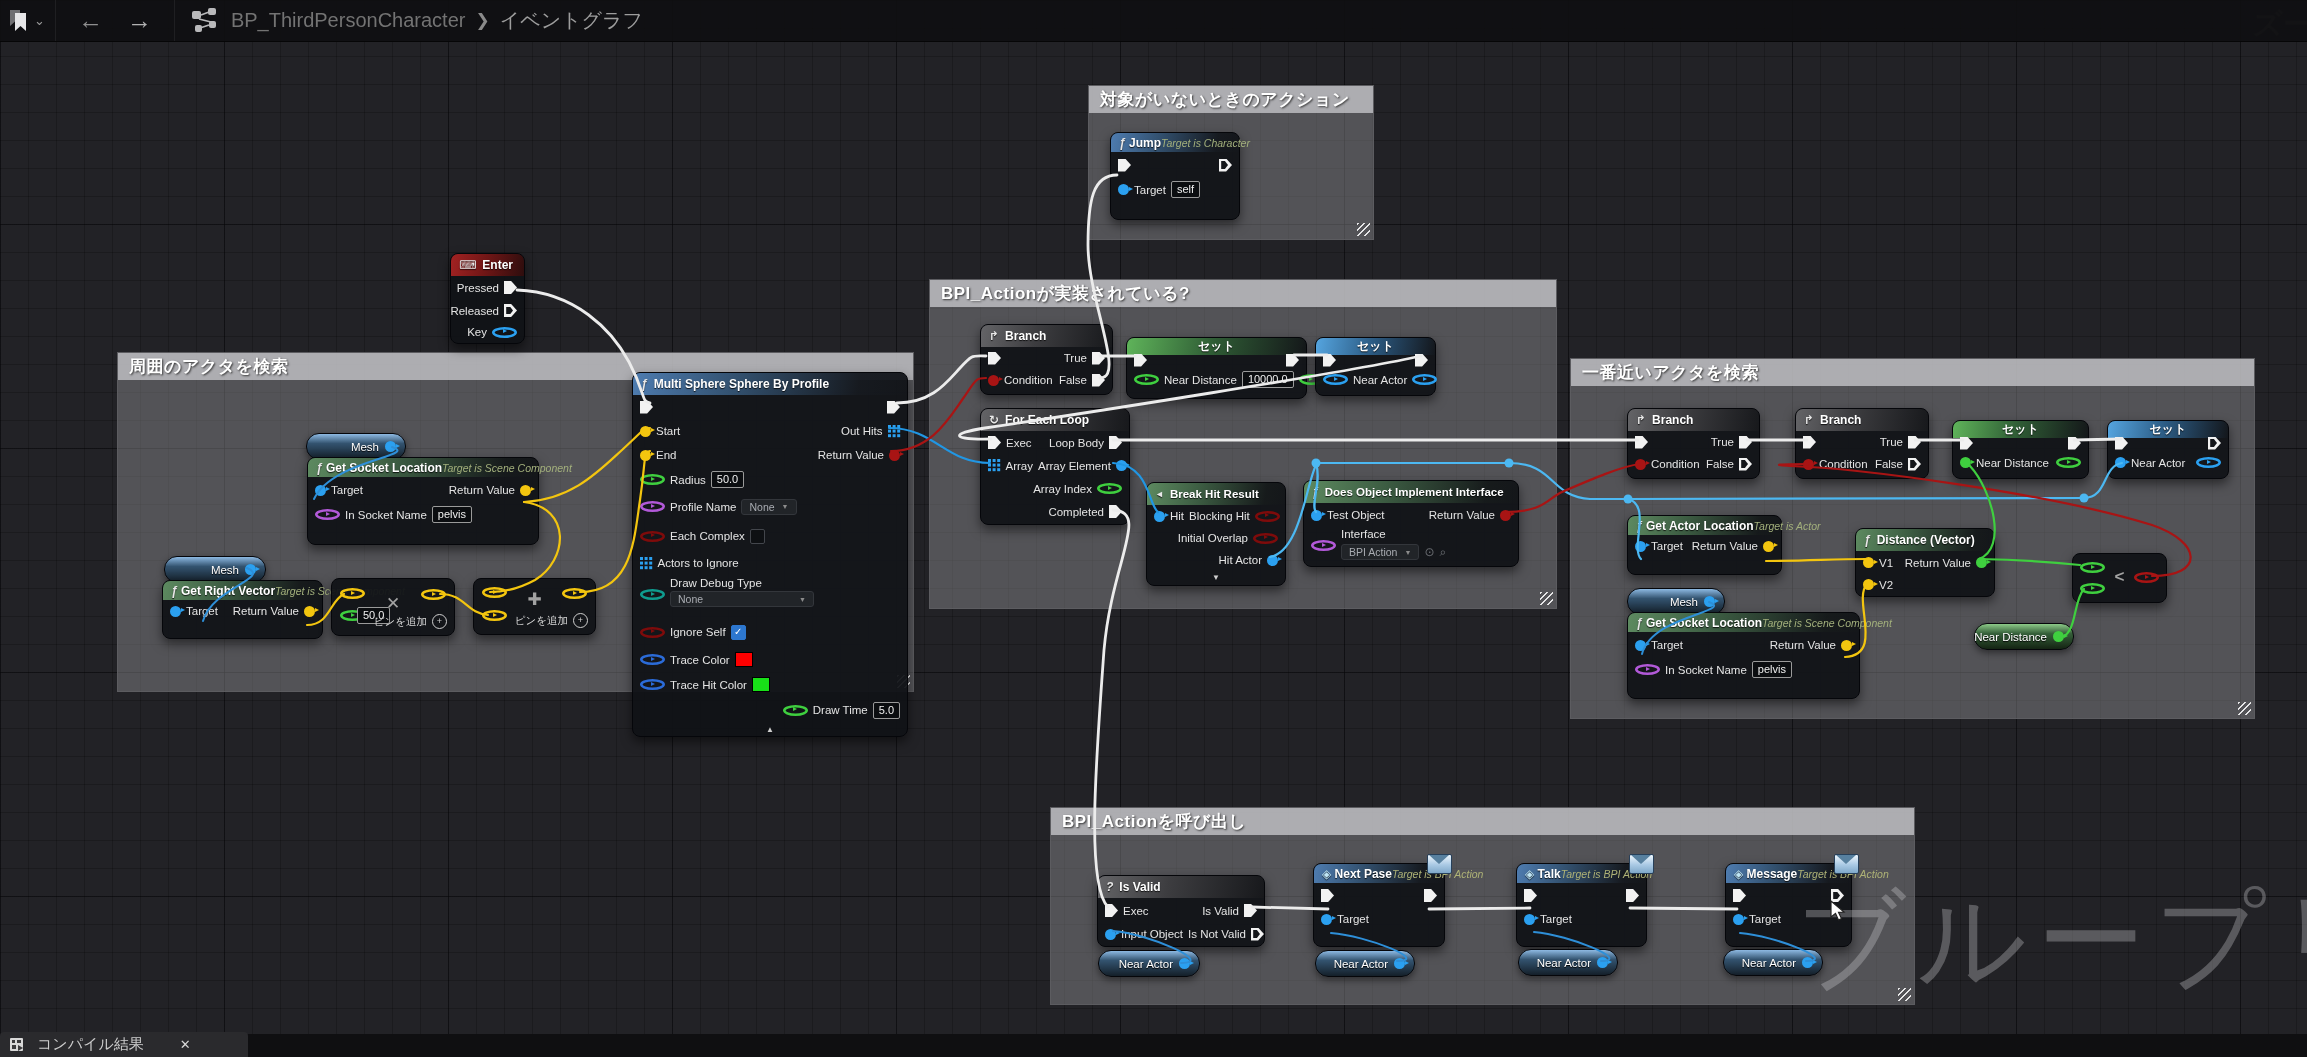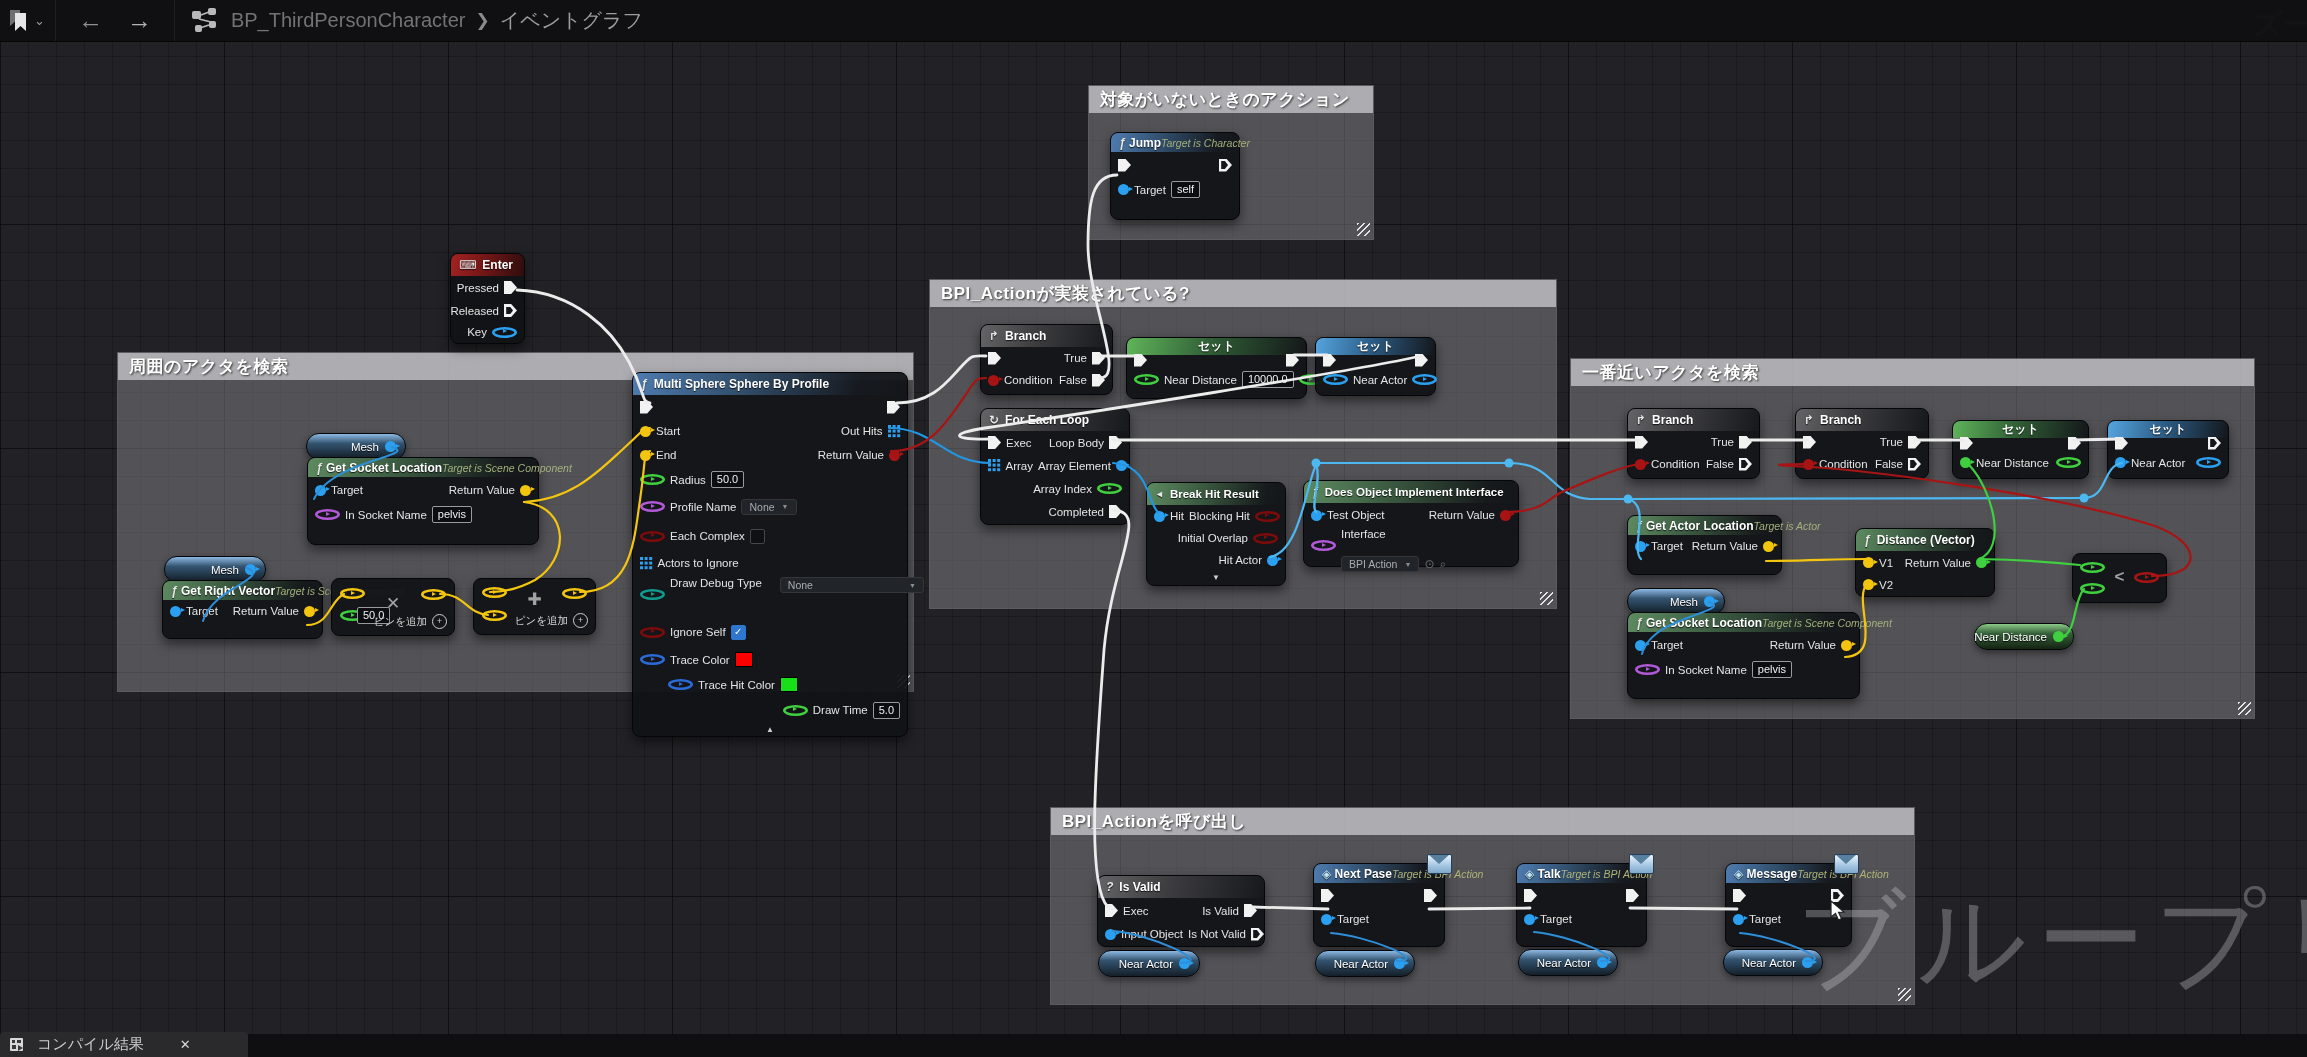--- a/index.html
+++ b/index.html
@@ -327,39 +327,39 @@
         <span class="pc r" style="--c:#7e0b0b"></span>
         <span class="lb">Each Complex</span>
         <span class="cb"></span>
       </div>
     <div class="r" style="height:24px;">
         <span class="parr"></span>
         <span class="lb">Actors to Ignore</span>
       </div>
     <div class="r" style="height:40px;align-items:flex-start;padding-top:2px;">
         <span class="pc r" style="--c:#0f9b8e;margin-top:12px;"></span>
-      <span style="display:flex;flex-direction:row;gap:18px;">
+      <span style="display:flex;flex-direction:column;gap:2px;">
           <span class="lb">Draw Debug Type</span>
       <span class="dd" style="width:128px;justify-content:space-between;">
             <span>None</span>
             <i>▼</i>
           </span>
         </span>
       </div>
     <div class="r" style="height:30px;">
         <span class="pc r" style="--c:#7e0b0b"></span>
         <span class="lb">Ignore Self</span>
         <span class="cb on">✓</span>
       </div>
     <div class="r" style="height:25px;">
         <span class="pc r" style="--c:#2b6bd8"></span>
         <span class="lb">Trace Color</span>
         <span class="sw" style="background:#f00;"></span>
       </div>
-    <div class="r" style="height:25px;margin-left:28px;">
+    <div class="r" style="height:25px;">
         <span class="pc r" style="--c:#2b6bd8"></span>
         <span class="lb">Trace Hit Color</span>
         <span class="sw" style="background:#18e018;"></span>
       </div>
     <div class="r" style="height:26px;justify-content:flex-end;">
         <span class="pc r" style="--c:#3fcf3f"></span>
         <span class="lb">Draw Time</span>
         <span class="fld">5.0</span>
       </div>
     <span class="chev">▲</span>
@@ -495,21 +495,21 @@
           <span class="pc f" style="--c:#2ba0f0"></span>
           <span class="lb">Test Object</span>
         </span>
         <span class="g">
           <span class="lb">Return Value</span>
           <span class="pc f" style="--c:#a81414"></span>
         </span>
       </div>
     <div class="r" style="height:38px;align-items:flex-start;padding-top:1px;">
         <span class="pc r" style="--c:#b259d8;margin-top:12px;"></span>
-      <span style="display:flex;flex-direction:column;gap:16px;">
+      <span style="display:flex;flex-direction:column;gap:4px;">
           <span class="lb">Interface</span>
         <span class="g">
             <span class="dd">
               <span>BPI Action</span>
               <i>▼</i>
             </span>
         <span style="color:#6a6d72;font-size:12px;">⊙</span>
         <span style="color:#6a6d72;font-size:12px;">⌕</span>
           </span>
         </span>

